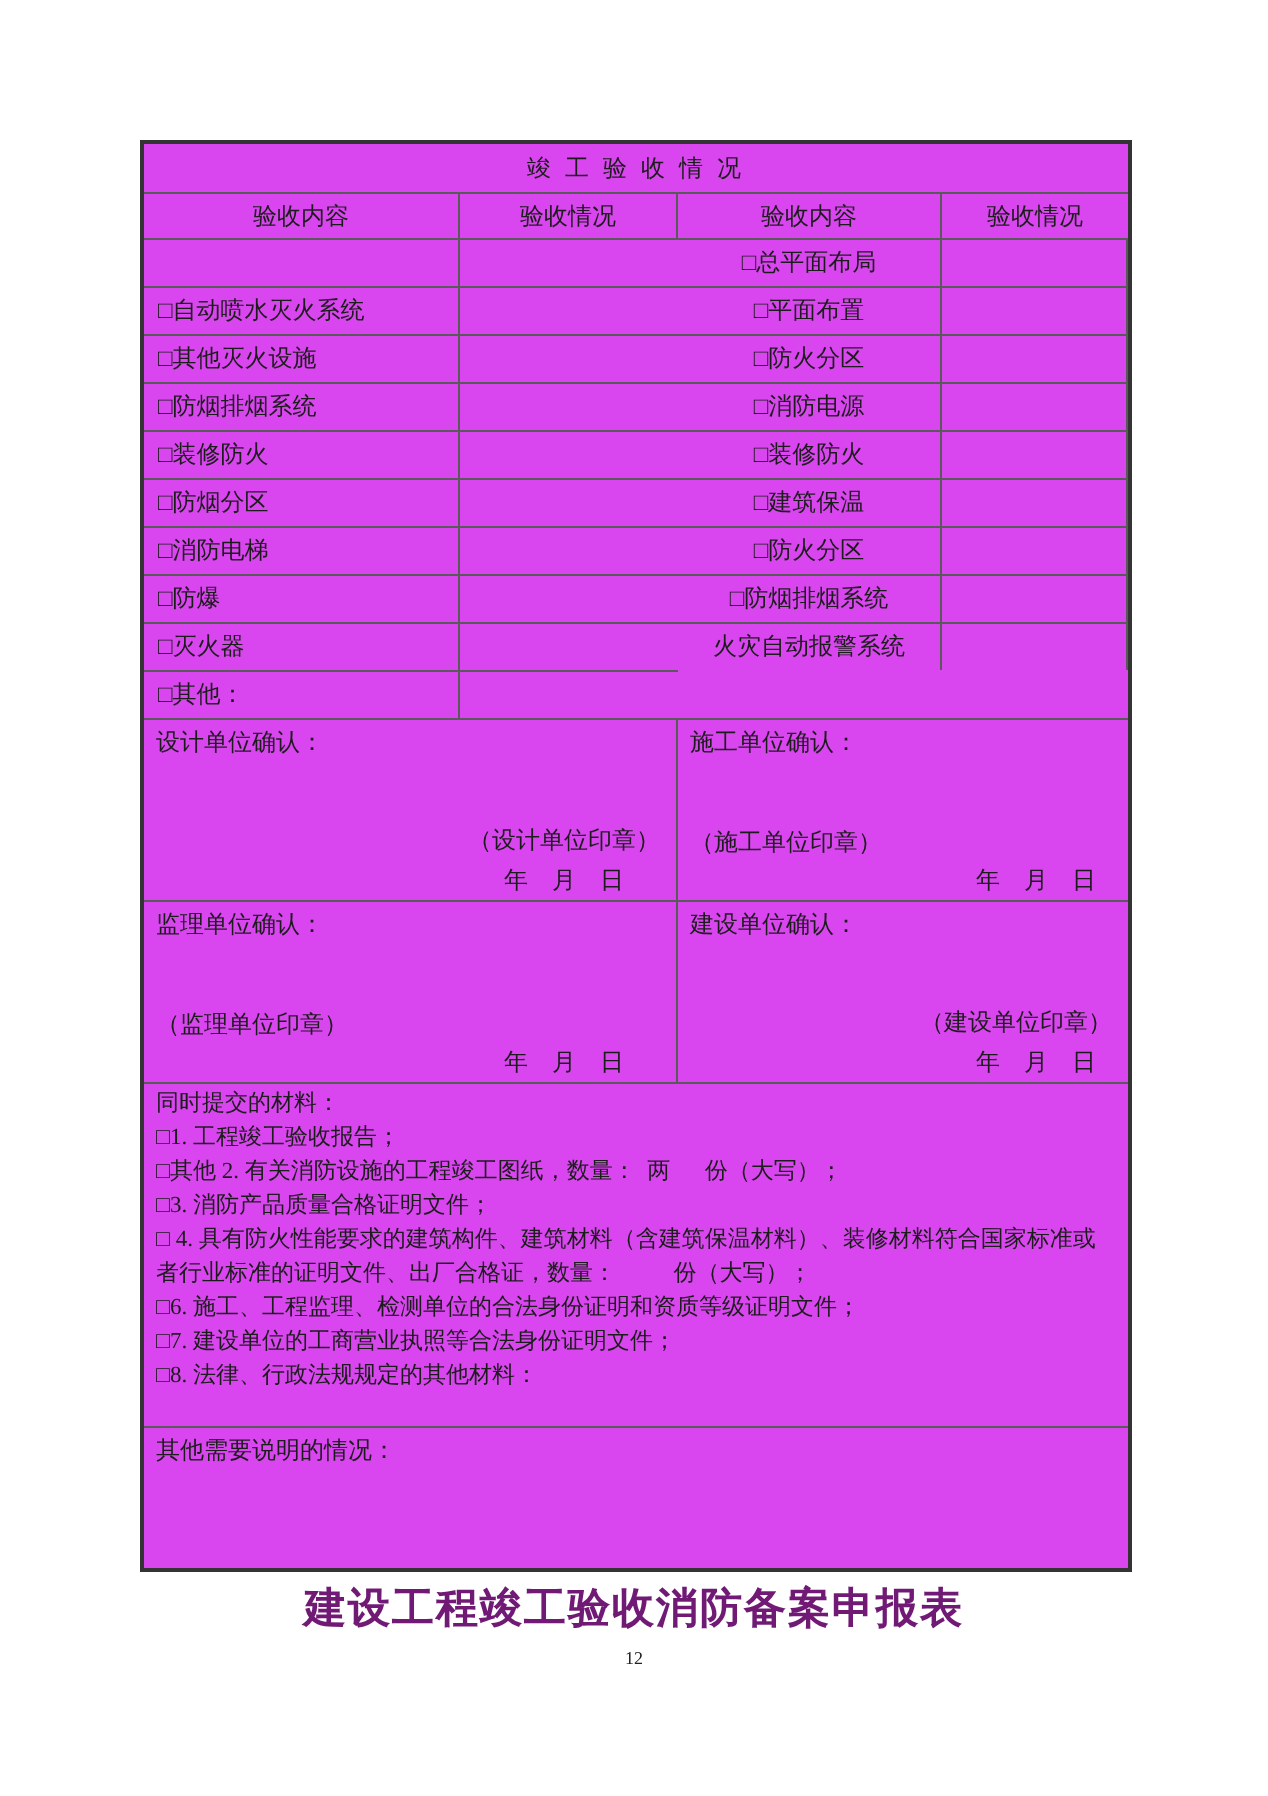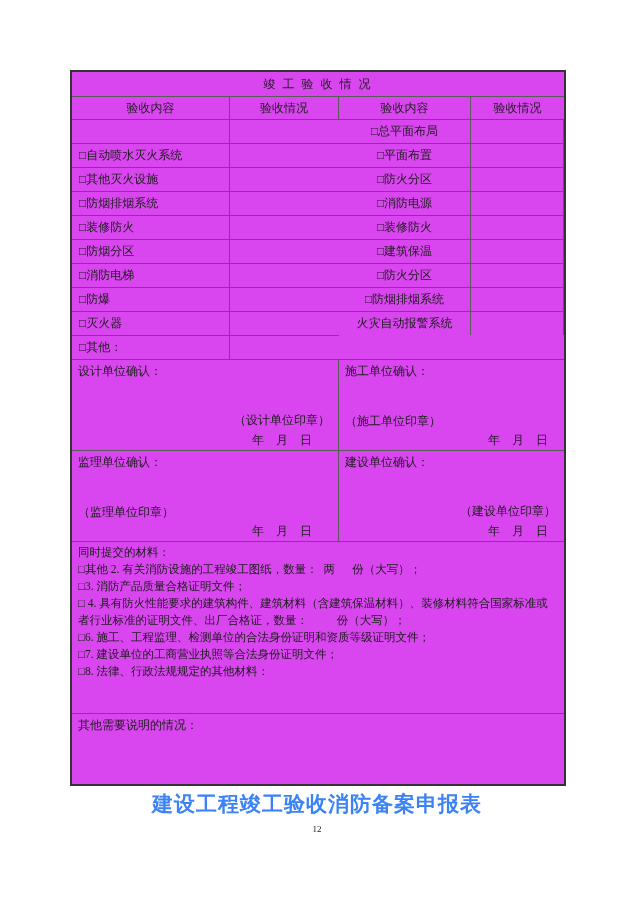--- a/index.html
+++ b/index.html
@@ -88,21 +88,21 @@
   .footer-title {
     position: absolute;
     top: 790px;
     left: 0;
     width: 634px;
     text-align: center;
     font-family: "Liberation Sans", "DejaVu Sans", sans-serif;
     font-weight: 700;
     font-size: 21px;
     letter-spacing: 1px;
-    color: #3b82f6;
+    color: #701a75;
   }
   .page-num {
     position: absolute;
     top: 824px;
     left: 0;
     width: 634px;
     text-align: center;
     font-size: 9px;
     color: #222;
   }
@@ -190,20 +190,21 @@
       </div>
       <div class="confirm-cell bT">
         <div class="confirm-label">建设单位确认：</div>
         <div class="seal sR">（建设单位印章）</div>
         <div class="cdate dR2">年    月    日</div>
       </div>
     </div>
 
     <div class="materials">
       <div>同时提交的材料：</div>
+      <div>□1. 工程竣工验收报告；</div>
       <div>□其他 2. 有关消防设施的工程竣工图纸，数量：  两      份（大写）；</div>
       <div>□3. 消防产品质量合格证明文件；</div>
       <div>□ 4. 具有防火性能要求的建筑构件、建筑材料（含建筑保温材料）、装修材料符合国家标准或者行业标准的证明文件、出厂合格证，数量：          份（大写）；</div>
       <div>□6. 施工、工程监理、检测单位的合法身份证明和资质等级证明文件；</div>
       <div>□7. 建设单位的工商营业执照等合法身份证明文件；</div>
       <div>□8. 法律、行政法规规定的其他材料：</div>
     </div>
 
     <div class="other">
       <div>其他需要说明的情况：</div>

